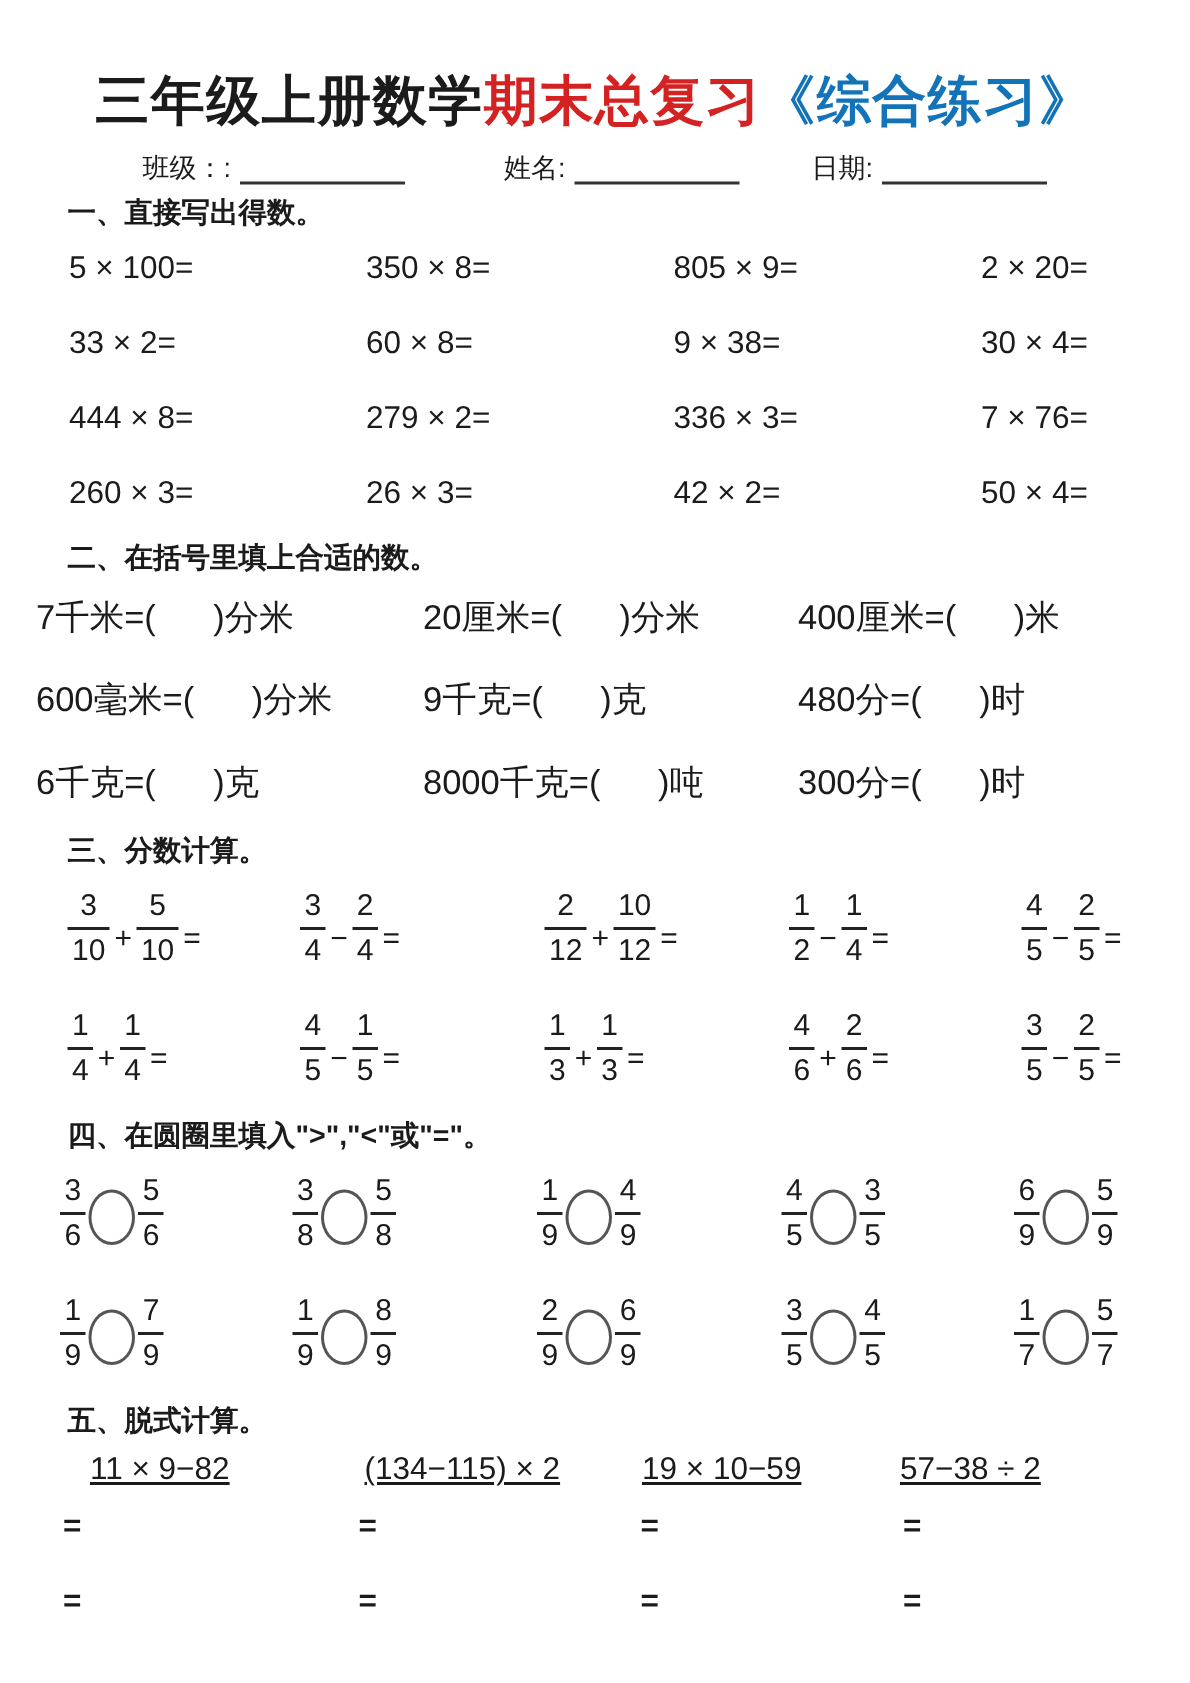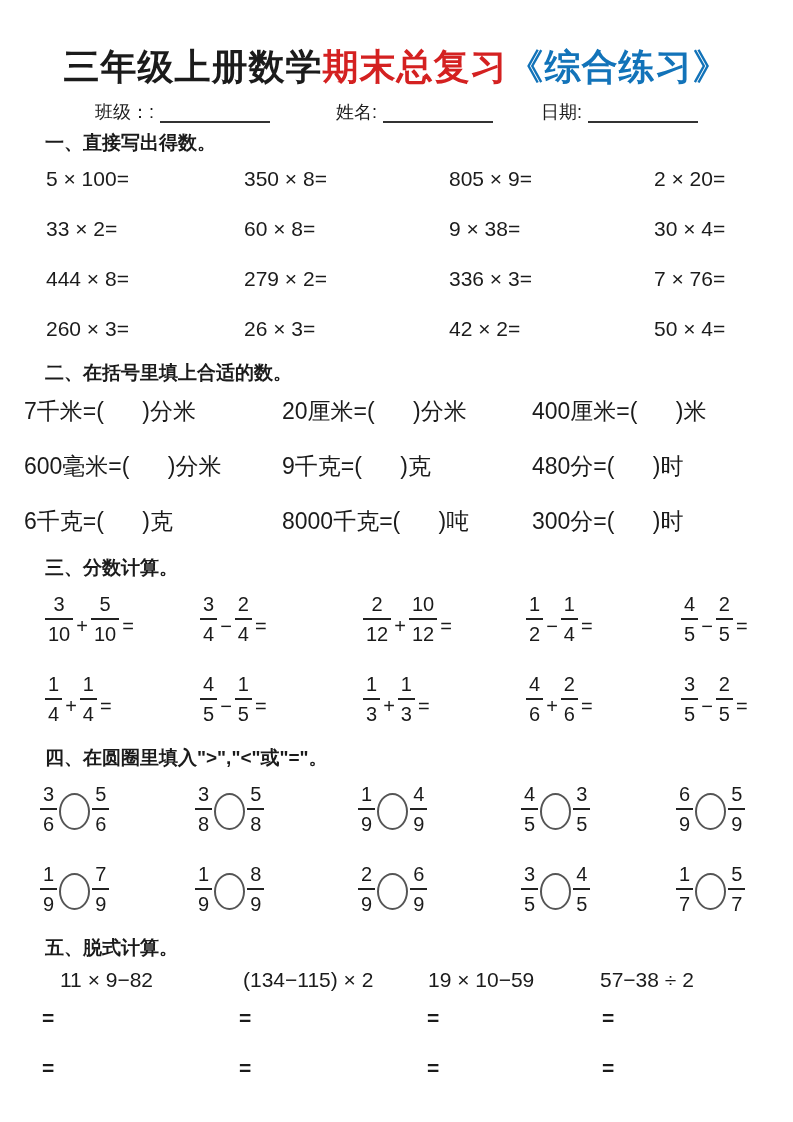--- a/index.html
+++ b/index.html
@@ -35,21 +35,21 @@
   .grid3{display:grid;grid-template-columns:155px 163px 163px 155px auto;margin-left:45px;}
   .grid3 > .cell{height:80px;display:flex;align-items:center;}
   .fp{display:inline-flex;align-items:center;font-size:20px;line-height:1;}
   .fr{display:inline-flex;flex-direction:column;align-items:center;}
   .fr .n{padding:0 3px 4px;}
   .fr .d{border-top:2px solid #222;padding:4px 3px 0;}
   .op{margin:14px 3px 0;font-size:20px;}
   .circle{width:27px;height:33px;border:2px solid #555;border-radius:50%;margin:4px 2px 0;background:#fff;}
   
   .grid5{display:grid;grid-template-columns:183px 185px 172px auto;margin:6px 0 0 60px;font-size:21px;}
-  .grid5 .cell{height:30px;display:flex;align-items:center;}
+  .grid5 .cell{height:30px;display:flex;align-items:center;text-decoration:underline;}
   .eqrow{display:grid;grid-template-columns:197px 188px 175px auto;margin-left:42px;font-size:21px;font-weight:700;}
   .eqrow.r1{margin-top:12px;}
   .eqrow.r2{margin-top:28px;}
   .eqrow .cell{height:22px;display:flex;align-items:center;}
 </style>
 </head>
 <body>
 
 <div class="page">
 

